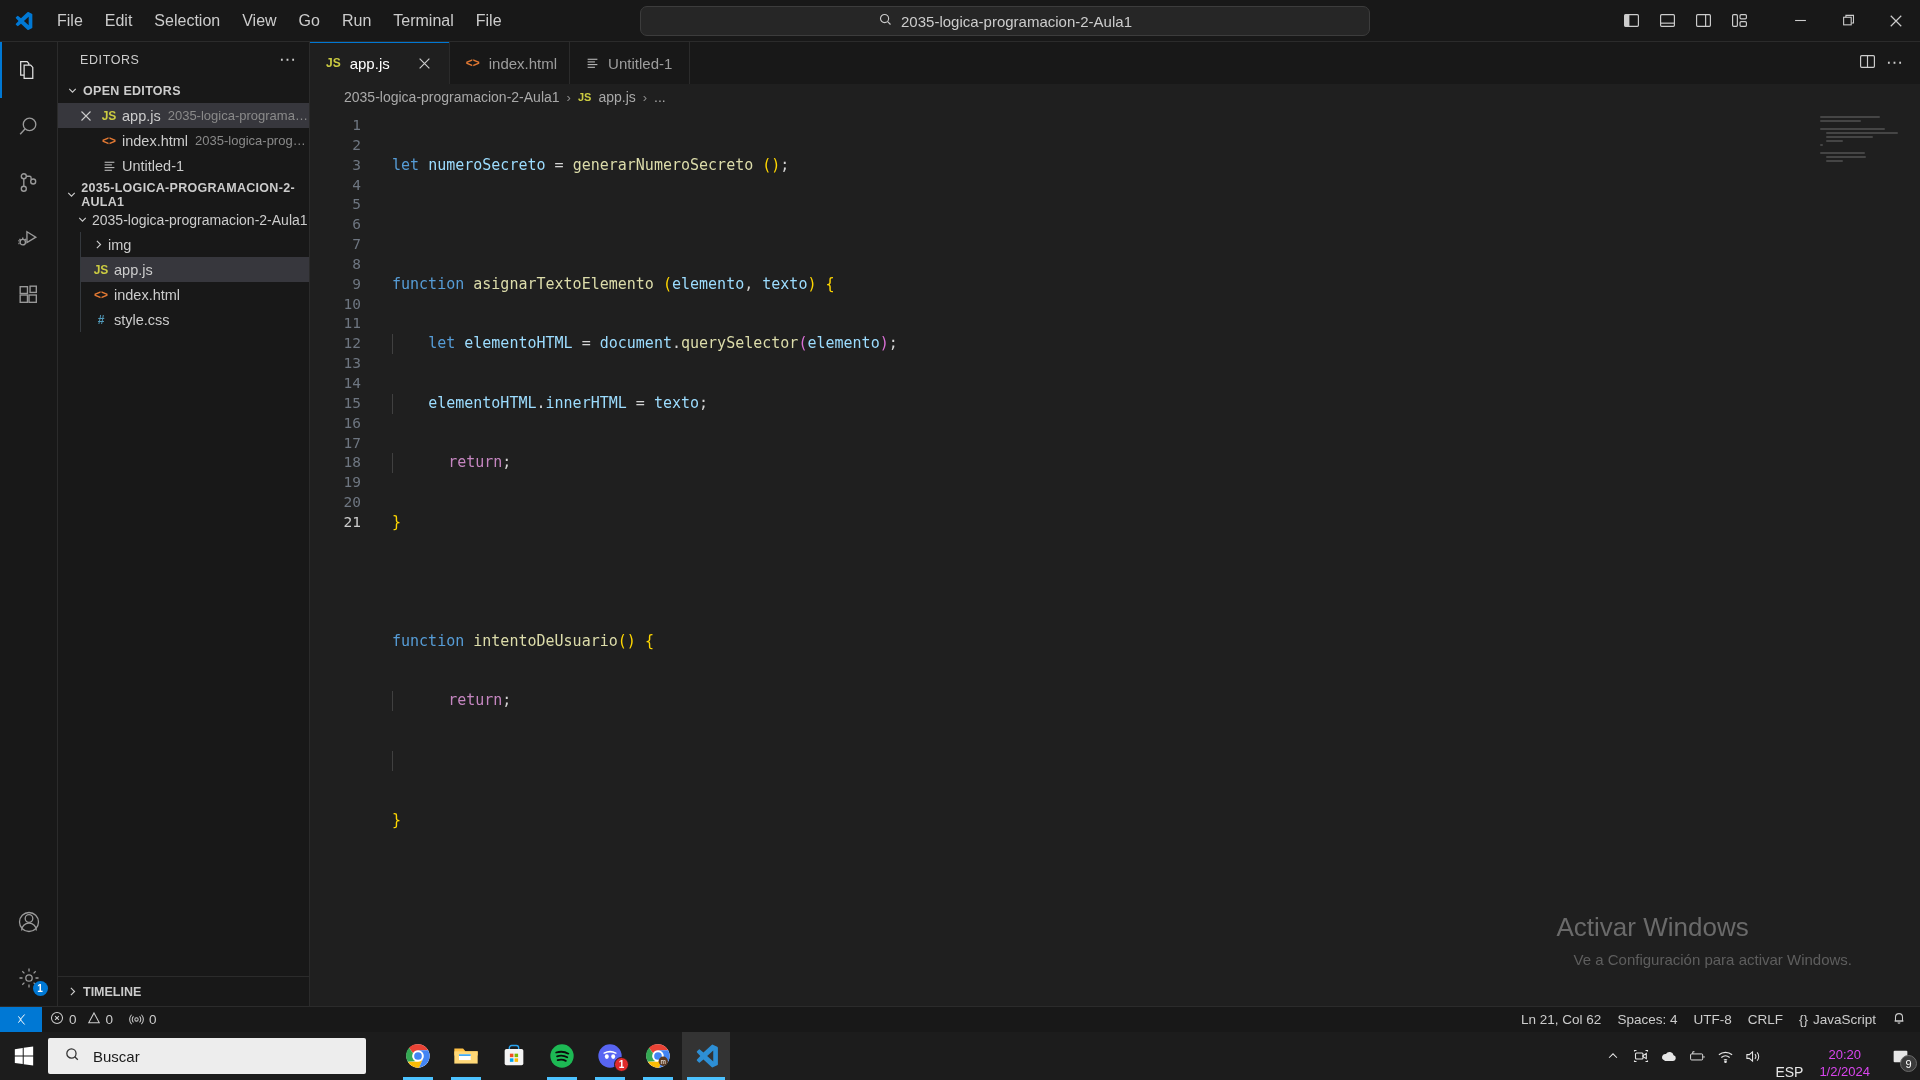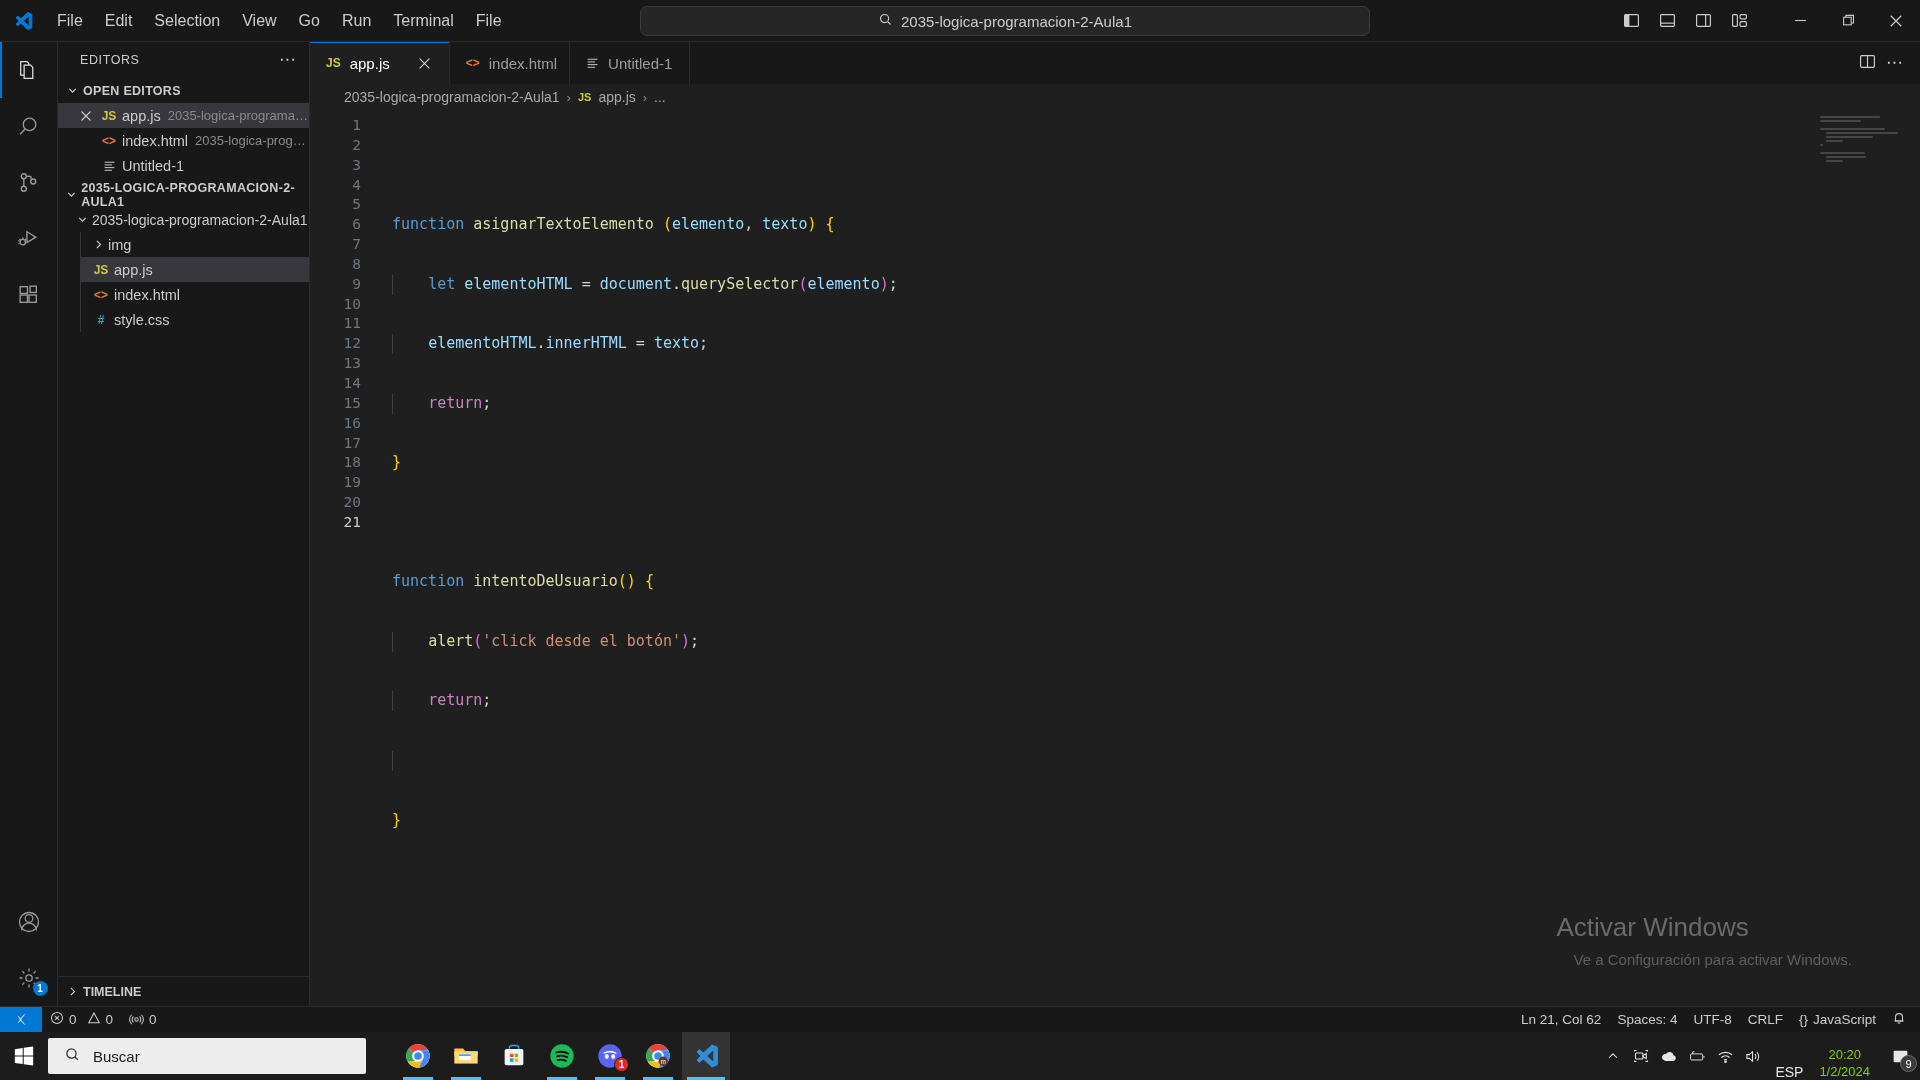--- a/index.html
+++ b/index.html
@@ -117,21 +117,21 @@
   .gutter {
     width: 72px; flex: 0 0 72px; text-align: right; padding-right: 21px; padding-top: 6px;
     font-size: 14.5px; color: #6e7681; line-height: 19.85px; user-select: none;
   }
   .gutter .ln.active { color: #cccccc; }
   .codelines { flex: 1; padding-top: 6px; font-size: 15px; line-height: 19.85px; color: #cccccc; white-space: pre; position: relative; }
   .codeline { height: 19.85px; position: relative; padding-left: 10px; }
   .indent-guide { position: absolute; width: 1px; background: #404040; top: 0; bottom: 0; }
   
   .t-key { color: #569cd6; }
-  .t-ctl { color: #c586c0; }
+  .t-ctl { color: #c586c0; margin-left: 20px; }
   .t-fn  { color: #dcdcaa; }
   .t-var { color: #9cdcfe; }
   .t-str { color: #ce9178; }
   .t-op  { color: #d4d4d4; }
   .t-p1  { color: #ffd700; }
   .t-p2  { color: #da70d6; }
 
   .minimap {
     position: absolute; right: 14px; top: 6px; width: 86px; height: 64px; opacity: .42;
   }
@@ -177,21 +177,21 @@
     content:''; position: absolute; bottom: 0; left: 9px; right: 9px; height: 3px; background: #4cc2ff;
   }
   .tb-app.active { background: #333333; }
   .tb-app.active::after {
     content:''; position: absolute; bottom: 0; left: 5px; right: 5px; height: 3px; background: #4cc2ff;
   }
   .tray { position: absolute; right: 0; display: flex; align-items: flex-end; height: 48px; }
   .tray-icon { width: 28px; height: 48px; display: flex; align-items: center; justify-content: center; cursor: pointer; }
   .tray-lang { padding: 0 8px; font-size: 14px; color: #e6e6e6; cursor: pointer; }
   .tray-clock {
-    padding: 0 10px 0 8px; font-size: 13px; color: #84cc16; text-align: center; line-height: 17px; cursor: pointer;
+    padding: 0 10px 0 8px; font-size: 13px; color: #d946ef; text-align: center; line-height: 17px; cursor: pointer;
   }
   .tray-notif { width: 40px; height: 48px; display:flex; align-items:center; justify-content:center; position: relative; cursor: pointer; }
   .notif-badge {
     position: absolute; right: 3px; bottom: 8px; width: 17px; height: 17px; border-radius: 50%;
     background: #3b3b3b; color: #fff; font-size: 11px; display:flex; align-items:center; justify-content:center;
     border: 1px solid #6a6a6a;
   }
 </style>
 </head>
 <body>
@@ -495,29 +495,29 @@
         <div class="ln">15</div>
         <div class="ln">16</div>
         <div class="ln">17</div>
         <div class="ln">18</div>
         <div class="ln">19</div>
         <div class="ln">20</div>
         <div class="ln active">21</div>
       </div>
 
       <div class="codelines">
+        <div class="codeline"><span class="t-key">let</span> <span class="t-var">numeroSecreto</span> <span class="t-op">=</span> <span class="t-fn">generarNumeroSecreto</span> <span class="t-p1">()</span><span class="t-op">;</span></div>
         <div class="codeline"> </div>
         <div class="codeline"><span class="t-key">function</span> <span class="t-fn">asignarTextoElemento</span> <span class="t-p1">(</span><span class="t-var">elemento</span><span class="t-op">,</span> <span class="t-var">texto</span><span class="t-p1">)</span> <span class="t-p1">{</span></div>
         <div class="codeline"><span class="indent-guide" style="left:10px;"></span>    <span class="t-key">let</span> <span class="t-var">elementoHTML</span> <span class="t-op">=</span> <span class="t-var">document</span><span class="t-op">.</span><span class="t-fn">querySelector</span><span class="t-p2">(</span><span class="t-var">elemento</span><span class="t-p2">)</span><span class="t-op">;</span></div>
         <div class="codeline"><span class="indent-guide" style="left:10px;"></span>    <span class="t-var">elementoHTML</span><span class="t-op">.</span><span class="t-var">innerHTML</span> <span class="t-op">=</span> <span class="t-var">texto</span><span class="t-op">;</span></div>
         <div class="codeline"><span class="indent-guide" style="left:10px;"></span>    <span class="t-ctl">return</span><span class="t-op">;</span></div>
         <div class="codeline"><span class="t-p1">}</span></div>
         <div class="codeline"> </div>
         <div class="codeline"><span class="t-key">function</span> <span class="t-fn">intentoDeUsuario</span><span class="t-p1">()</span> <span class="t-p1">{</span></div>
-        <div class="codeline"><span class="indent-guide" style="left:10px;"></span>    <span class="t-fn">alert</span><span class="t-p2">(</span><span class="t-str">'click desde el botón'</span><span class="t-p2">)</span><span class="t-op">;</span></div>
         <div class="codeline"><span class="indent-guide" style="left:10px;"></span>    <span class="t-ctl">return</span><span class="t-op">;</span></div>
         <div class="codeline"><span class="indent-guide" style="left:10px;"></span> </div>
         <div class="codeline"><span class="t-p1">}</span></div>
         <div class="codeline"> </div>
         
         
         
         
         
         

